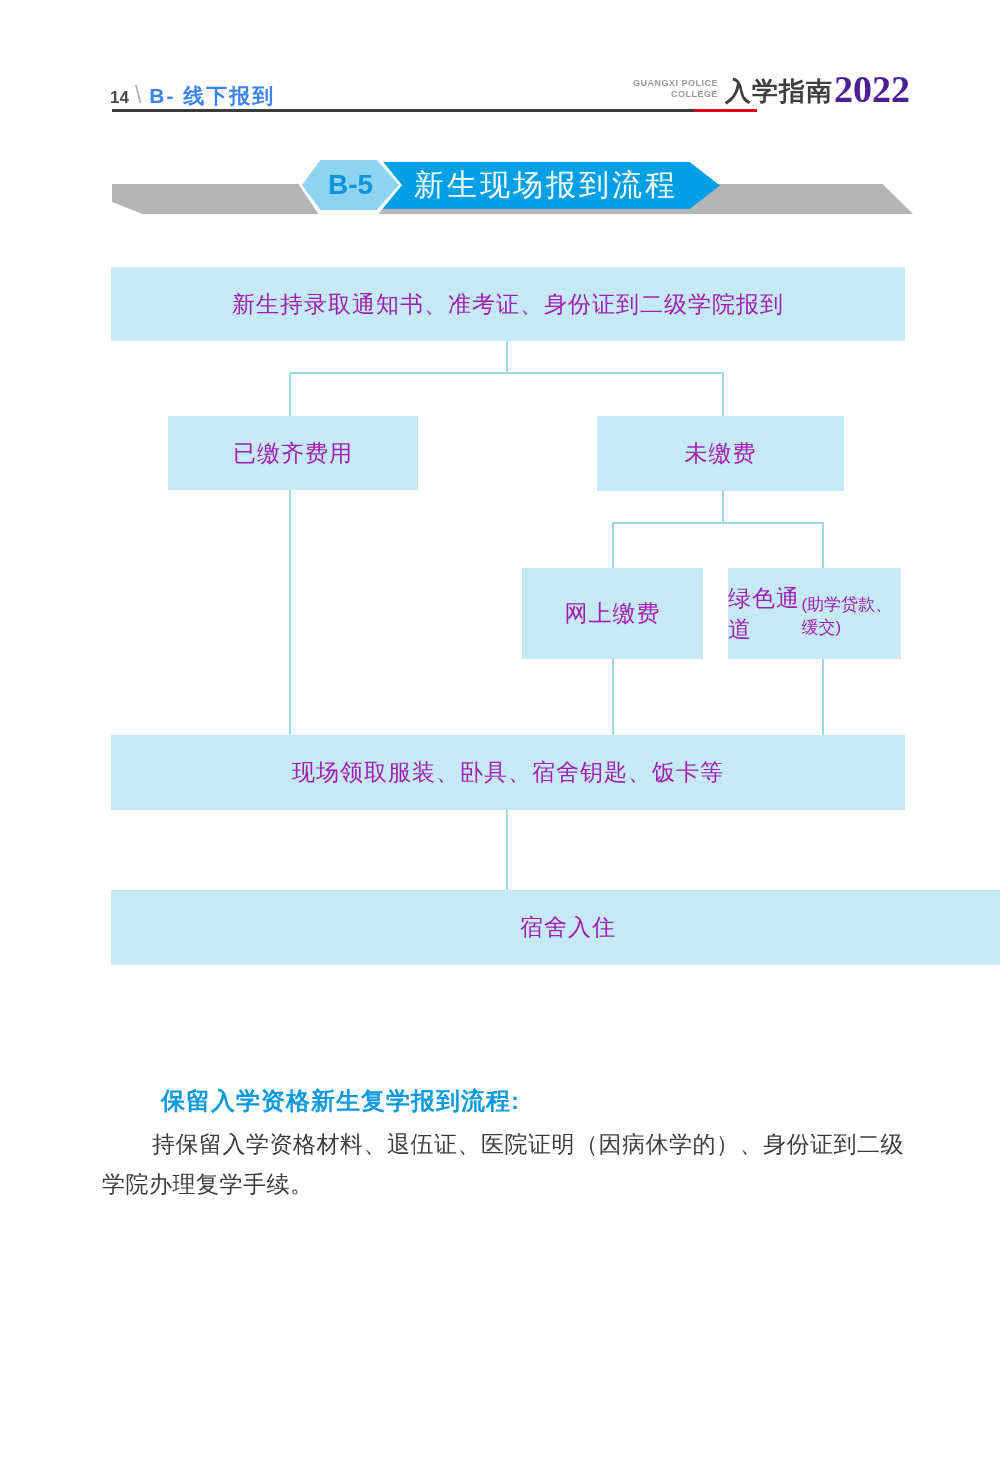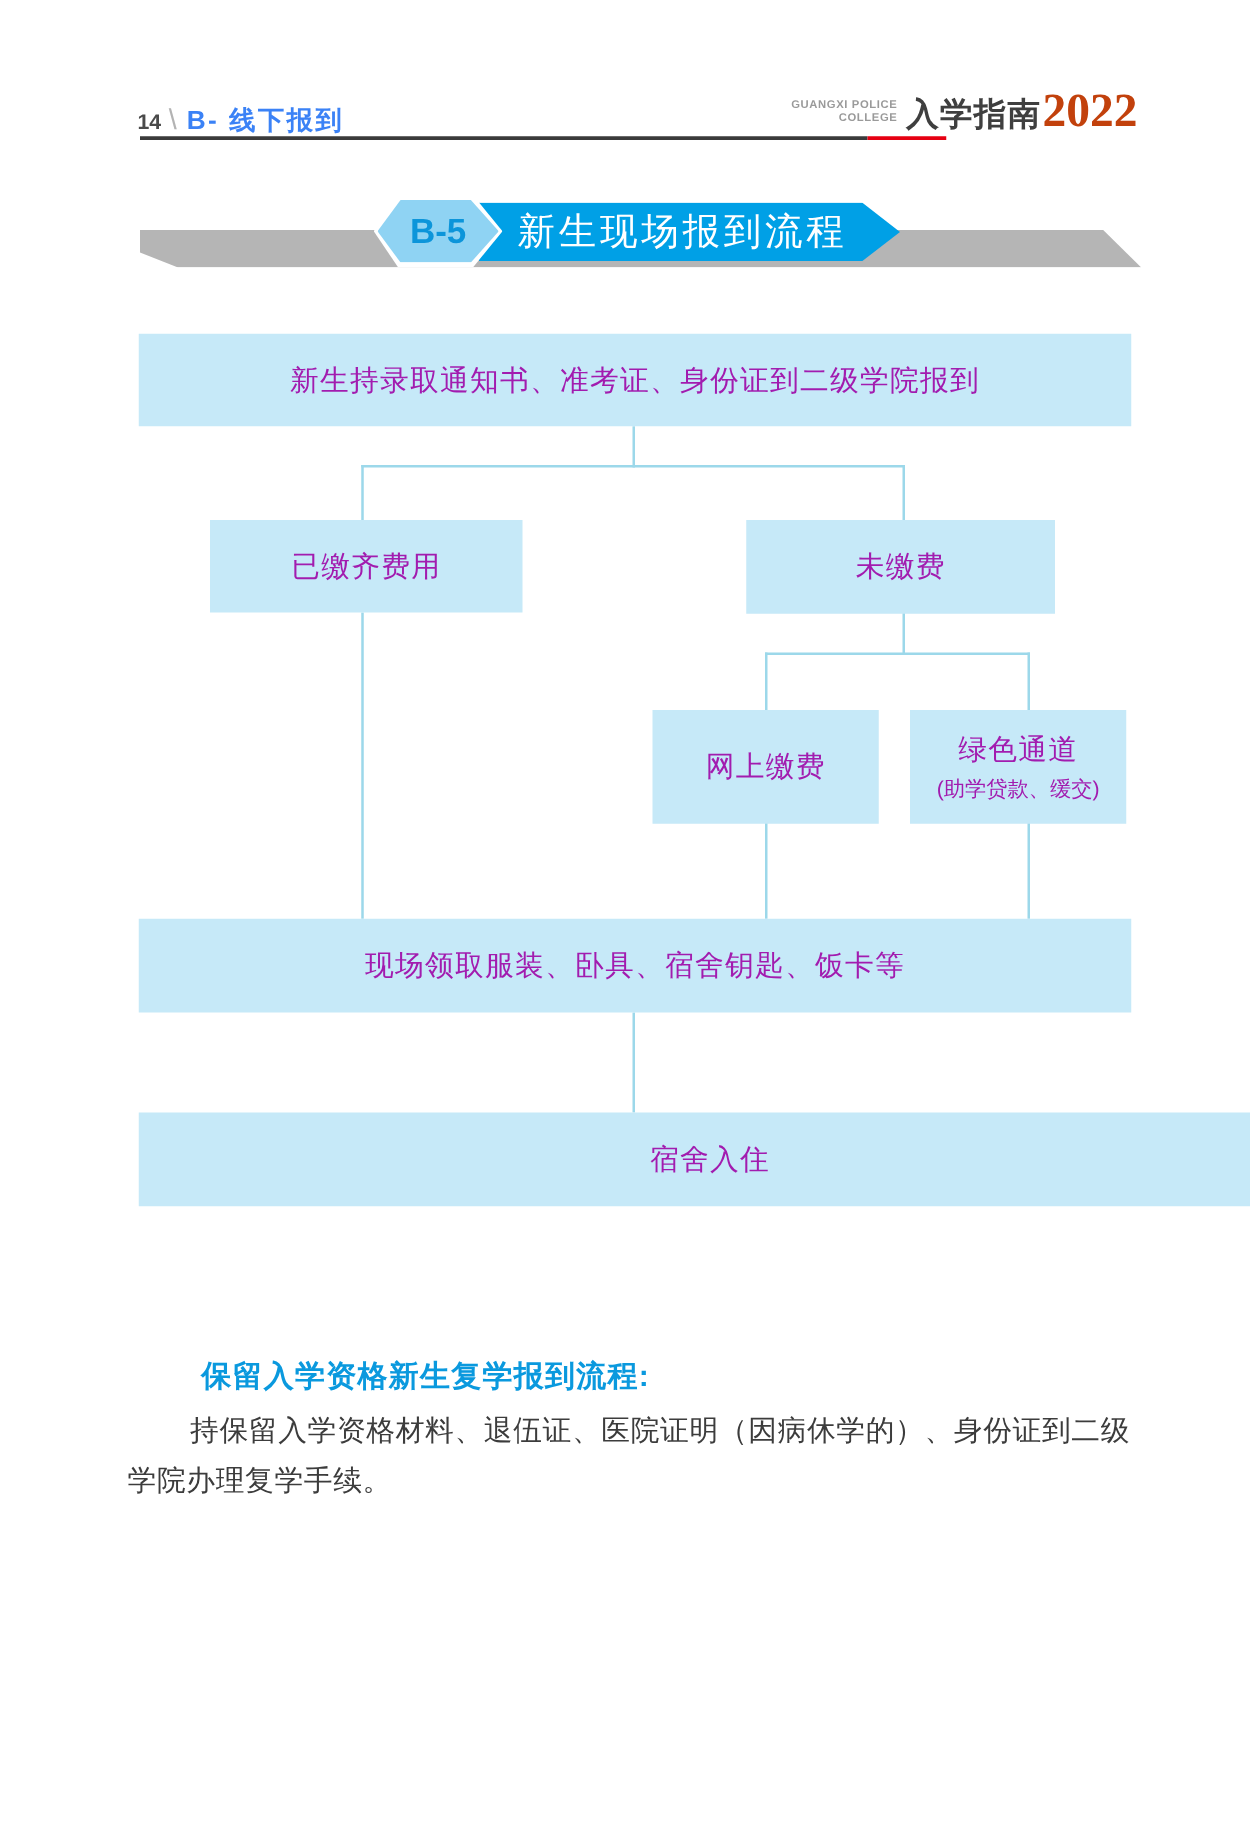--- a/index.html
+++ b/index.html
@@ -17,42 +17,42 @@
   .hdr-pagenum { font-size:17px; font-weight:bold; color:#4a4a4a; }
   .hdr-slash { font-size:23px; color:#b3b3b3; margin:0 8px 0 6px; }
   .hdr-section { font-size:21px; font-weight:bold; color:#3b82f6; letter-spacing:2px; }
   .rule-dark { left:112px; top:109px; width:582px; height:3px; background:#3b3b3b; }
   .rule-red  { left:694px; top:109px; width:63px;  height:3px; background:#e60012; }
   .hdr-right { right:90px; top:74px; display:flex; align-items:flex-end; }
   .brand-small { text-align:right; font-size:9px; line-height:11px; color:#9a9a9a;
                  letter-spacing:0.5px; margin-right:7px; margin-bottom:5px; font-weight:bold; }
   .brand-title { font-size:26px; font-weight:bold; color:#3f3f3f; letter-spacing:1px; line-height:1; margin-bottom:1px; }
   .brand-year  { font-family:"Liberation Serif","DejaVu Serif",serif; font-size:38px; font-weight:bold;
-                 color:#c2410c; line-height:0.82; margin-left:1px; }
+                 color:#4c1d95; line-height:0.82; margin-left:1px; }
 
   
   .ribbon { left:112px; top:184px; width:801px; height:30px; background:#b5b5b5;
             clip-path:polygon(0 0, 96.2% 0, 100% 100%, 3.8% 100%, 0 60%); }
   .blue-arrow { left:383px; top:162px; width:337px; height:47px; background:#00a0e6;
                 clip-path:polygon(0 0, 91% 0, 100% 50%, 91% 100%, 0 100%); }
   .badge-outline { left:299px; top:156px; width:103px; height:58px; background:#ffffff;
                    clip-path:polygon(0 50%, 19% 0, 77% 0, 100% 50%, 77% 100%, 19% 100%); }
   .badge { left:302px; top:160px; width:97px; height:50px; background:#8fd3f3;
            clip-path:polygon(0 50%, 19% 0, 77% 0, 100% 50%, 77% 100%, 19% 100%);
            display:flex; align-items:center; justify-content:center;
            color:#0c95da; font-size:28px; font-weight:bold; }
   .banner-title { left:402px; top:162px; width:288px; height:47px;
                   display:flex; align-items:center; justify-content:center;
                   color:#ffffff; font-size:30px; font-weight:normal; letter-spacing:3px; }
 
   
   .node { position:absolute; background:#c6e9f8;
           display:flex; align-items:center; justify-content:center;
           color:#a21caf; font-size:23px; letter-spacing:1px; }
-  .node-col { flex-direction:column; }
+  .node-col { flex-direction:row; }
   .node-sub { font-size:17px; letter-spacing:0; margin-top:5px; }
   .conn { position:absolute; background:#9cd8ea; }
 
   
   .note-heading { left:161px; top:1085px; font-size:24px; font-weight:bold;
                   color:#0a99de; letter-spacing:1px;text-align:right; }
   .note-body { left:102px; top:1124px; width:812px; font-size:23px; line-height:40px;
                color:#3c3c3c; text-indent:50px; letter-spacing:0.5px; }
 </style>
 </head>

